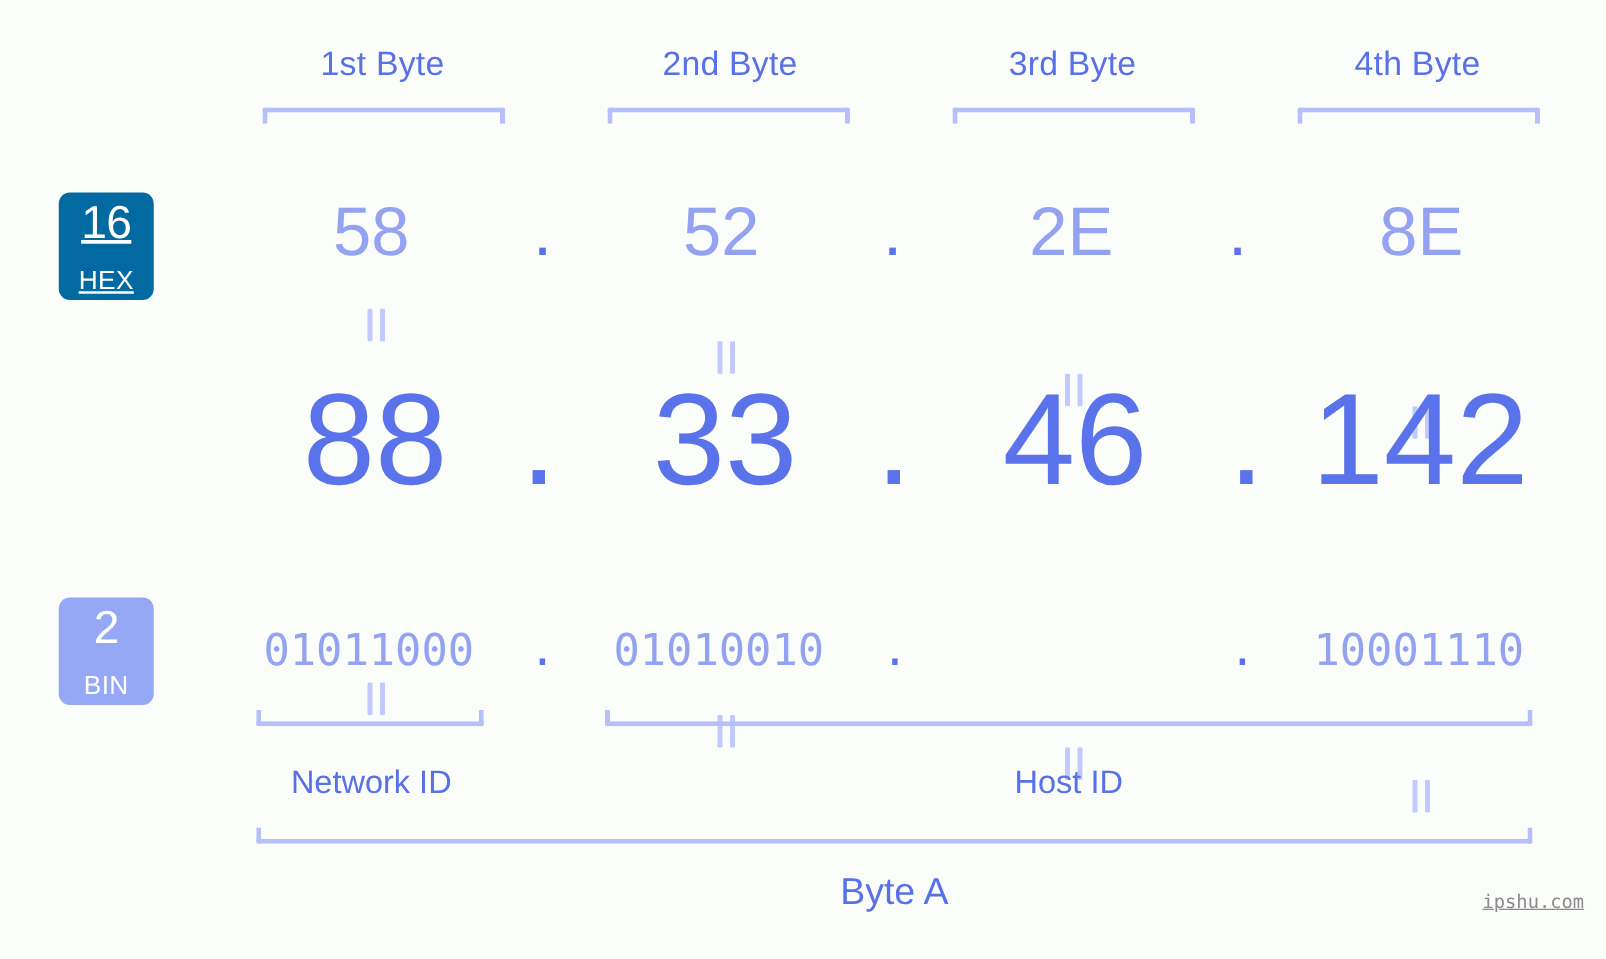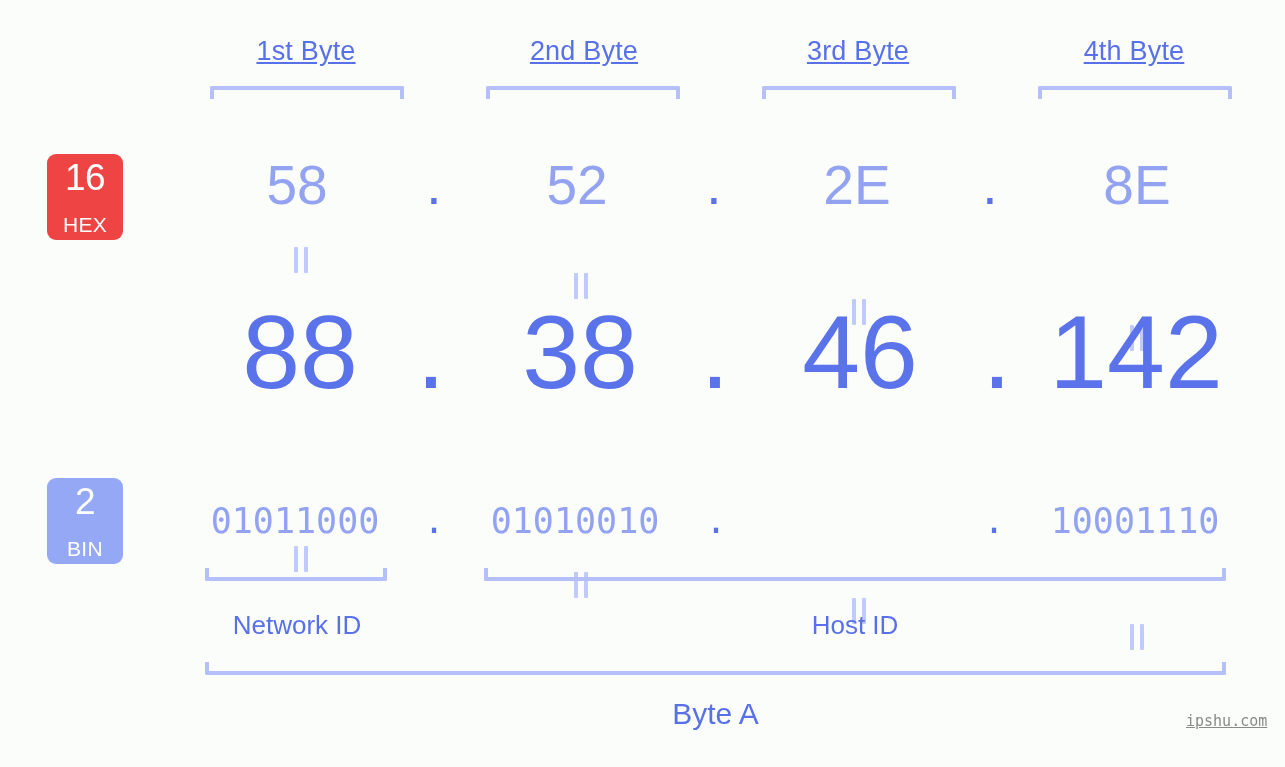--- a/index.html
+++ b/index.html
@@ -21,21 +21,20 @@
   }
   .abs { position: absolute; }
 
   
   .byte-head {
     font-size: 27px;
     color: #5870e8;
     text-align: center;
     letter-spacing: .2px;
     white-space: nowrap;
-    text-decoration: underline;
   }
 
   
   .bracket-down {
     border-top: 4px solid #b5c0fb;
     border-left: 4px solid #b5c0fb;
     border-right: 4px solid #b5c0fb;
     height: 13px;
     box-sizing: border-box;
     border-radius: 2px 2px 0 0;
@@ -166,21 +165,21 @@
   <div class="abs byte-head" style="left:210px; top:36px; width:192px;">1st Byte</div>
   <div class="abs byte-head" style="left:486px; top:36px; width:196px;">2nd Byte</div>
   <div class="abs byte-head" style="left:762px; top:36px; width:192px;">3rd Byte</div>
   <div class="abs byte-head" style="left:1038px; top:36px; width:192px;">4th Byte</div>
 
   <div class="abs bracket-down" style="left:210px; top:86px; width:194px;"></div>
   <div class="abs bracket-down" style="left:486px; top:86px; width:194px;"></div>
   <div class="abs bracket-down" style="left:762px; top:86px; width:194px;"></div>
   <div class="abs bracket-down" style="left:1038px; top:86px; width:194px;"></div>
 
-  <div class="abs badge" style="left:47px; top:154px; background:#ef4444;">
+  <div class="abs badge" style="left:47px; top:154px; background:#0369a1;text-decoration:underline;">
     <span class="num">16</span>
     <span class="nm">HEX</span>
   </div>
 
 
   <div class="abs badge" style="left:47px; top:478px; background:#94a8f6;">
     <span class="num">2</span>
     <span class="nm">BIN</span>
   </div>
 
@@ -204,21 +203,21 @@
       <i></i>
       <i></i>
     </div>
   <div class="abs eq" style="left:1124px; top:247px;">
       <i></i>
       <i></i>
     </div>
 
   <div class="abs dec-val" style="left:200px; top:300px; width:200px;">88</div>
   <div class="abs dot-lg" style="left:396px; top:300px; width:70px;">.</div>
-  <div class="abs dec-val" style="left:480px; top:300px; width:200px;">38</div>
+  <div class="abs dec-val" style="left:480px; top:300px; width:200px;">33</div>
   <div class="abs dot-lg" style="left:680px; top:300px; width:70px;">.</div>
   <div class="abs dec-val" style="left:760px; top:300px; width:200px;">46</div>
   <div class="abs dot-lg" style="left:962px; top:300px; width:70px;">.</div>
   <div class="abs dec-val" style="left:1036px; top:300px; width:200px;">142</div>
 
   <div class="abs eq" style="left:288px; top:442px;">
       <i></i>
       <i></i>
     </div>
   <div class="abs eq" style="left:568px; top:442px;">

